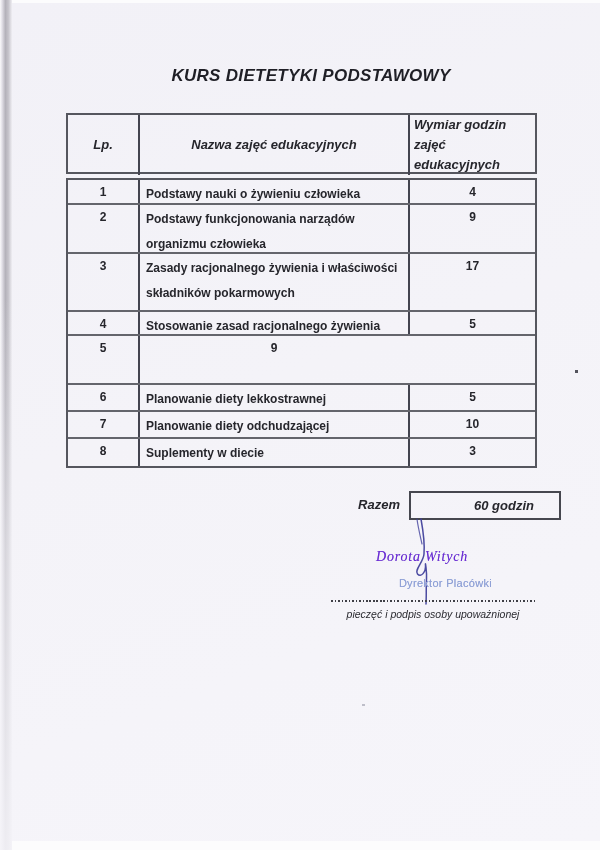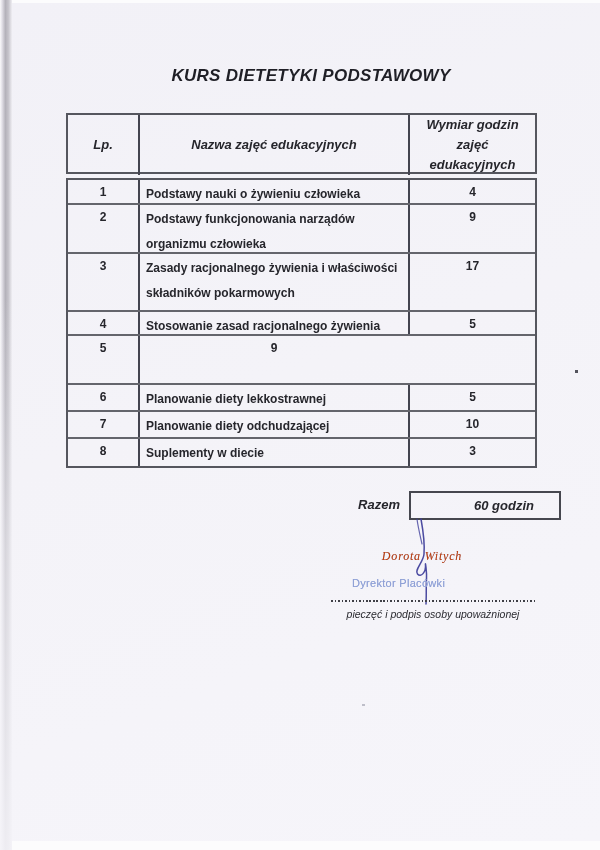--- a/index.html
+++ b/index.html
@@ -25,21 +25,21 @@
     text-align:center; font-size:17px; font-weight:bold; font-style:italic;
     letter-spacing:.3px; color:#1f1f26;
   }
   
   .thead{
     position:absolute; left:66px; top:113px; width:471px; height:61px;
     box-sizing:border-box; border:2px solid #55565e;
     display:grid; grid-template-columns:70px 270px 1fr;
   }
   .thead .hc{
-    display:flex; align-items:center; justify-content:center; text-align:center;
+    display:flex; align-items:center; justify-content:center; text-align:left;
     font-size:13px; font-weight:bold; font-style:italic; color:#26262c;
     border-left:2px solid #43444f; padding:0 4px; line-height:1.55;
   }
   .thead .hc:first-child{border-left:none;}
   .tbody{
     position:absolute; left:66px; top:178px; width:471px;
     box-sizing:border-box; border:2px solid #55565e;
   }
   .trow{
     display:grid; grid-template-columns:70px 270px 1fr;
@@ -63,25 +63,25 @@
     position:absolute; left:409px; top:491px; width:152px; height:29px;
     box-sizing:border-box; border:2px solid #46474f;
     display:flex; align-items:center; justify-content:center;
     font-size:13px; font-weight:bold; font-style:italic; color:#26262c;padding-left:38px;
   }
   
   .sig-svg{position:absolute; left:395px; top:518px;}
   .stamp-name{
     position:absolute; left:352px; top:549px; width:140px; text-align:center;
     font-family:"Liberation Serif", serif; font-style:italic;
-    font-size:12px; letter-spacing:.8px; color:#c2410c;
+    font-size:14px; letter-spacing:.8px; color:#6d28d9;
     text-shadow:0 0 .6px #9a9ec8;
   }
   .stamp-title{
-    position:absolute; left:352px; top:577px; width:140px; text-align:left;
+    position:absolute; left:352px; top:577px; width:140px; text-align:right;
     font-size:11px; letter-spacing:.3px; color:#8fa0d6;
     text-shadow:0 0 .6px #aab8e0;
   }
   .dotted-line{
     position:absolute; left:331px; top:600px; width:205px; height:2px;
     background:repeating-linear-gradient(90deg,#3f3f46 0 1.5px,transparent 1.5px 3.5px);
   }
   .sig-caption{
     position:absolute; left:313px; top:607px; width:240px; text-align:center;
     font-size:10.5px; font-style:italic; color:#2b2b31; line-height:15px;

